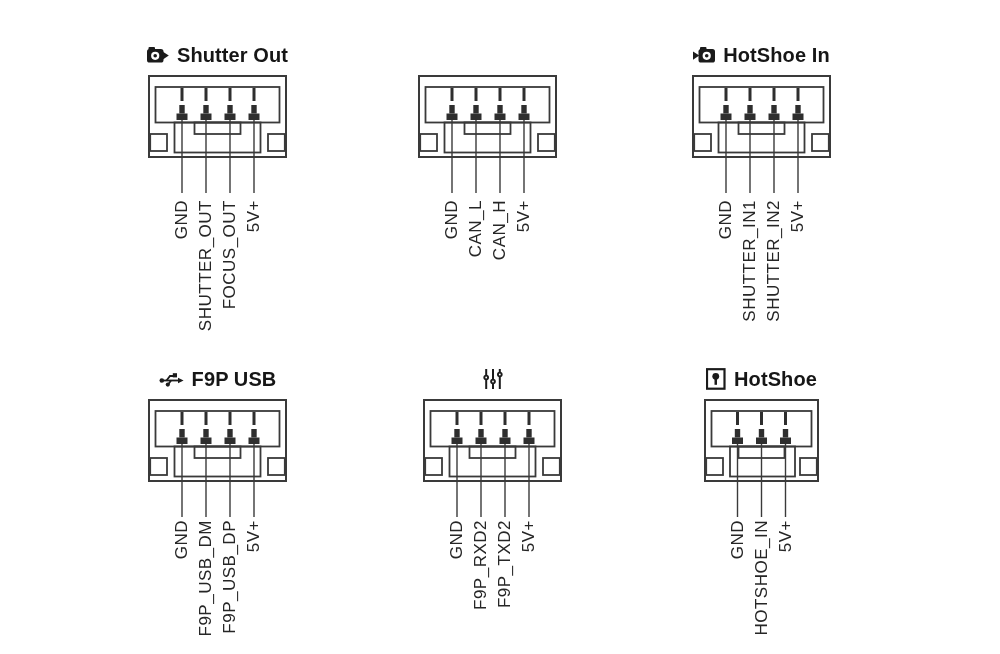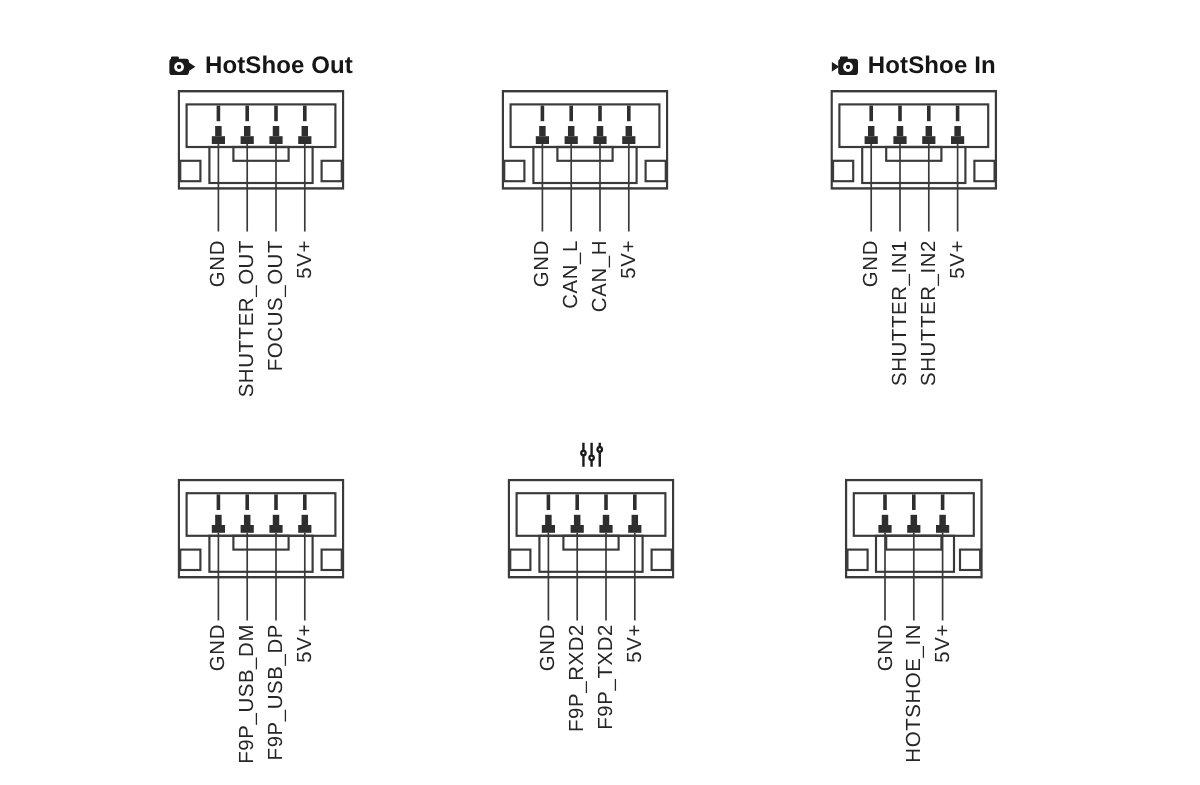--- a/index.html
+++ b/index.html
@@ -35,21 +35,21 @@
   <div class="title-row">
     <svg class="icon" width="22" height="19" viewBox="0 0 22 19">
       <g fill="#1b1b1b">
         <rect x="1.5" y="1" width="6.5" height="4" rx="1"></rect>
         <rect x="0" y="3" width="16.5" height="13.5" rx="2.6"></rect>
         <path d="M15.5 5.5 L21.8 9.6 L15.5 13.7 Z"></path>
       </g>
       <circle cx="8.2" cy="9.8" r="4.1" fill="#ffffff"></circle>
       <circle cx="8.2" cy="9.8" r="1.8" fill="#1b1b1b"></circle>
     </svg>
-    <span class="title">HotShoe Out</span>
+    <span class="title">Shutter Out</span>
   </div>
   <svg class="conn" width="139" height="121" viewBox="0 0 139 121">
     <g fill="none" stroke="#3a3a3a" stroke-width="2">
       <rect x="1" y="1" width="137" height="81"></rect>
       <rect x="7.5" y="12" width="124" height="35.5" stroke-width="1.8"></rect>
       <rect x="26.5" y="47.5" width="86" height="30" stroke-width="1.8"></rect>
       <rect x="46.5" y="47.5" width="46" height="11.5" stroke-width="1.8"></rect>
       <rect x="2.2" y="59" width="16.8" height="17" stroke-width="1.8"></rect>
       <rect x="120" y="59" width="16.8" height="17" stroke-width="1.8"></rect>
     </g>
@@ -160,20 +160,36 @@
         <line x1="106" y1="45" x2="106" y2="118"></line>
     </g>
   </svg>
   <span class="pin-label" style="left:64px;top:158px">GND</span>
   <span class="pin-label" style="left:88px;top:158px">SHUTTER_IN1</span>
   <span class="pin-label" style="left:112px;top:158px">SHUTTER_IN2</span>
   <span class="pin-label" style="left:136px;top:158px">5V+</span>
 </div>
 
 <div class="module" style="left:118px;top:366px;width:199px;height:288px">
+  <div class="title-row">
+    <svg class="icon" width="25" height="18" viewBox="0 0 25 18">
+      <g stroke="#1b1b1b" stroke-width="1.8" fill="none">
+        <line x1="3" y1="10.5" x2="20" y2="10.5"></line>
+        <polyline points="7.5,10.5 11,6 14.5,6"></polyline>
+        <polyline points="12,10.5 9.5,14"></polyline>
+      </g>
+      <g fill="#1b1b1b">
+        <circle cx="2.8" cy="10.5" r="2.3"></circle>
+        <rect x="13.8" y="3.2" width="4.2" height="4.2"></rect>
+        <circle cx="8.8" cy="14.6" r="2.1"></circle>
+        <path d="M19 7.8 L24.6 10.5 L19 13.2 Z"></path>
+      </g>
+    </svg>
+    <span class="title">F9P USB</span>
+  </div>
   <svg class="conn" width="139" height="121" viewBox="0 0 139 121">
     <g fill="none" stroke="#3a3a3a" stroke-width="2">
       <rect x="1" y="1" width="137" height="81"></rect>
       <rect x="7.5" y="12" width="124" height="35.5" stroke-width="1.8"></rect>
       <rect x="26.5" y="47.5" width="86" height="30" stroke-width="1.8"></rect>
       <rect x="46.5" y="47.5" width="46" height="11.5" stroke-width="1.8"></rect>
       <rect x="2.2" y="59" width="16.8" height="17" stroke-width="1.8"></rect>
       <rect x="120" y="59" width="16.8" height="17" stroke-width="1.8"></rect>
     </g>
     <g fill="#2e2e2e">
@@ -249,20 +265,28 @@
         <line x1="106" y1="45" x2="106" y2="118"></line>
     </g>
   </svg>
   <span class="pin-label" style="left:64px;top:154px">GND</span>
   <span class="pin-label" style="left:88px;top:154px">F9P_RXD2</span>
   <span class="pin-label" style="left:112px;top:154px">F9P_TXD2</span>
   <span class="pin-label" style="left:136px;top:154px">5V+</span>
 </div>
 
 <div class="module" style="left:674px;top:366px;width:175px;height:288px">
+  <div class="title-row">
+    <svg class="icon" width="20" height="22" viewBox="0 0 20 22">
+      <rect x="1" y="1.2" width="17.5" height="19.5" fill="none" stroke="#1b1b1b" stroke-width="2.2"></rect>
+      <circle cx="9.75" cy="8.3" r="3.4" fill="#1b1b1b"></circle>
+      <rect x="8.5" y="10" width="2.5" height="6.8" fill="#1b1b1b"></rect>
+    </svg>
+    <span class="title">HotShoe</span>
+  </div>
   <svg class="conn-narrow" width="115" height="121" viewBox="0 0 115 121">
     <g fill="none" stroke="#3a3a3a" stroke-width="2">
       <rect x="1" y="1" width="113" height="81"></rect>
       <rect x="7.5" y="12" width="100" height="35.5" stroke-width="1.8"></rect>
       <rect x="26" y="47.5" width="65" height="30" stroke-width="1.8"></rect>
       <rect x="34.5" y="47.5" width="46" height="11.5" stroke-width="1.8"></rect>
       <rect x="2.2" y="59" width="16.8" height="17" stroke-width="1.8"></rect>
       <rect x="96" y="59" width="16.8" height="17" stroke-width="1.8"></rect>
     </g>
     <g fill="#2e2e2e">

